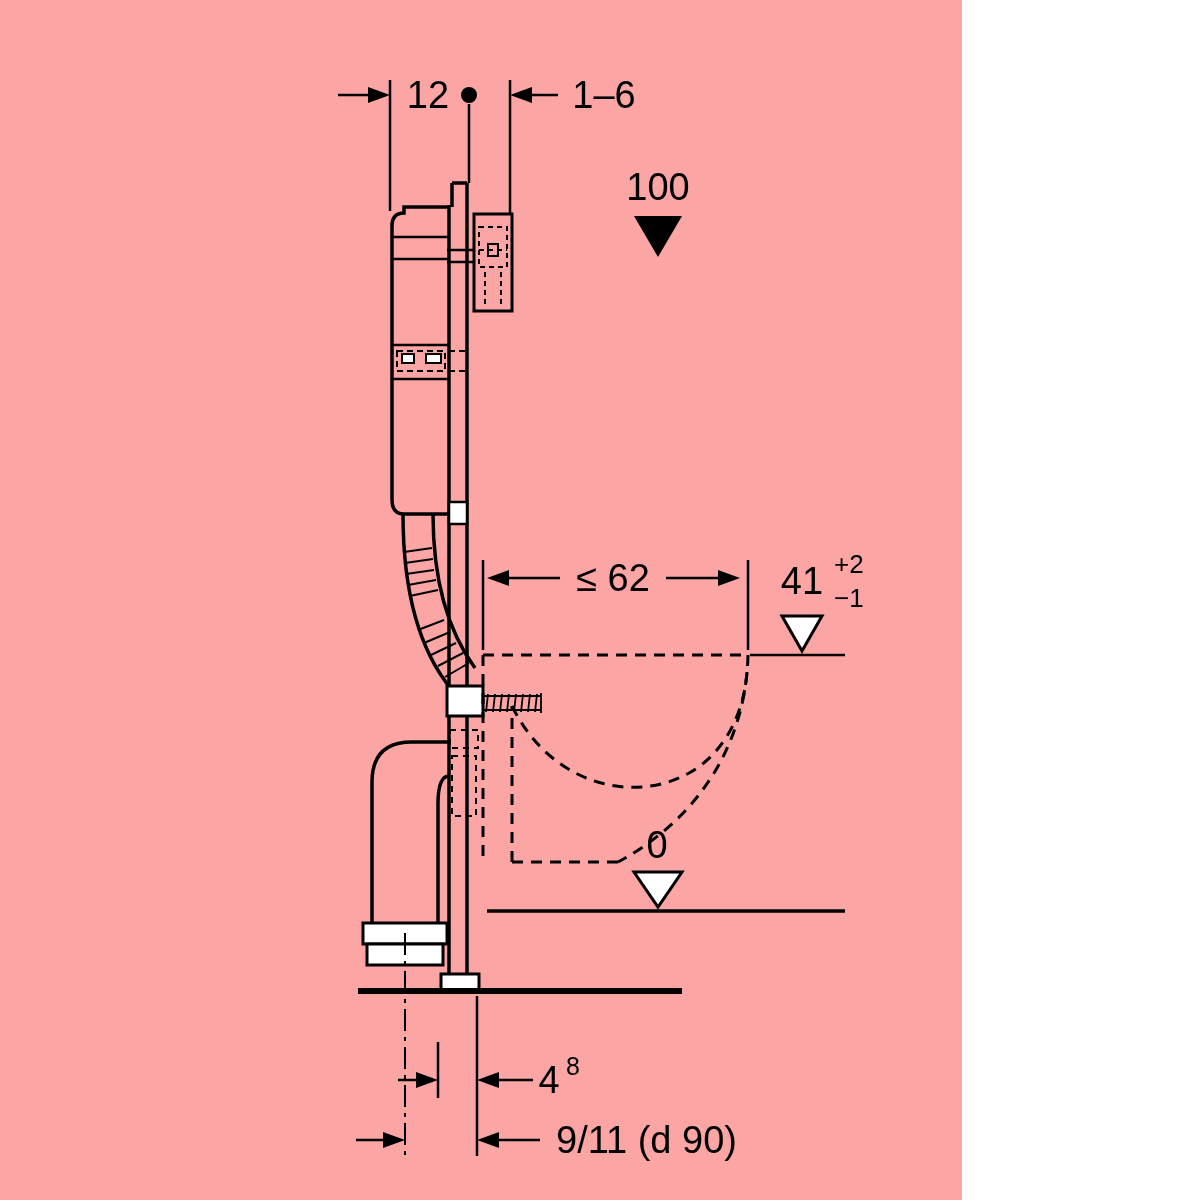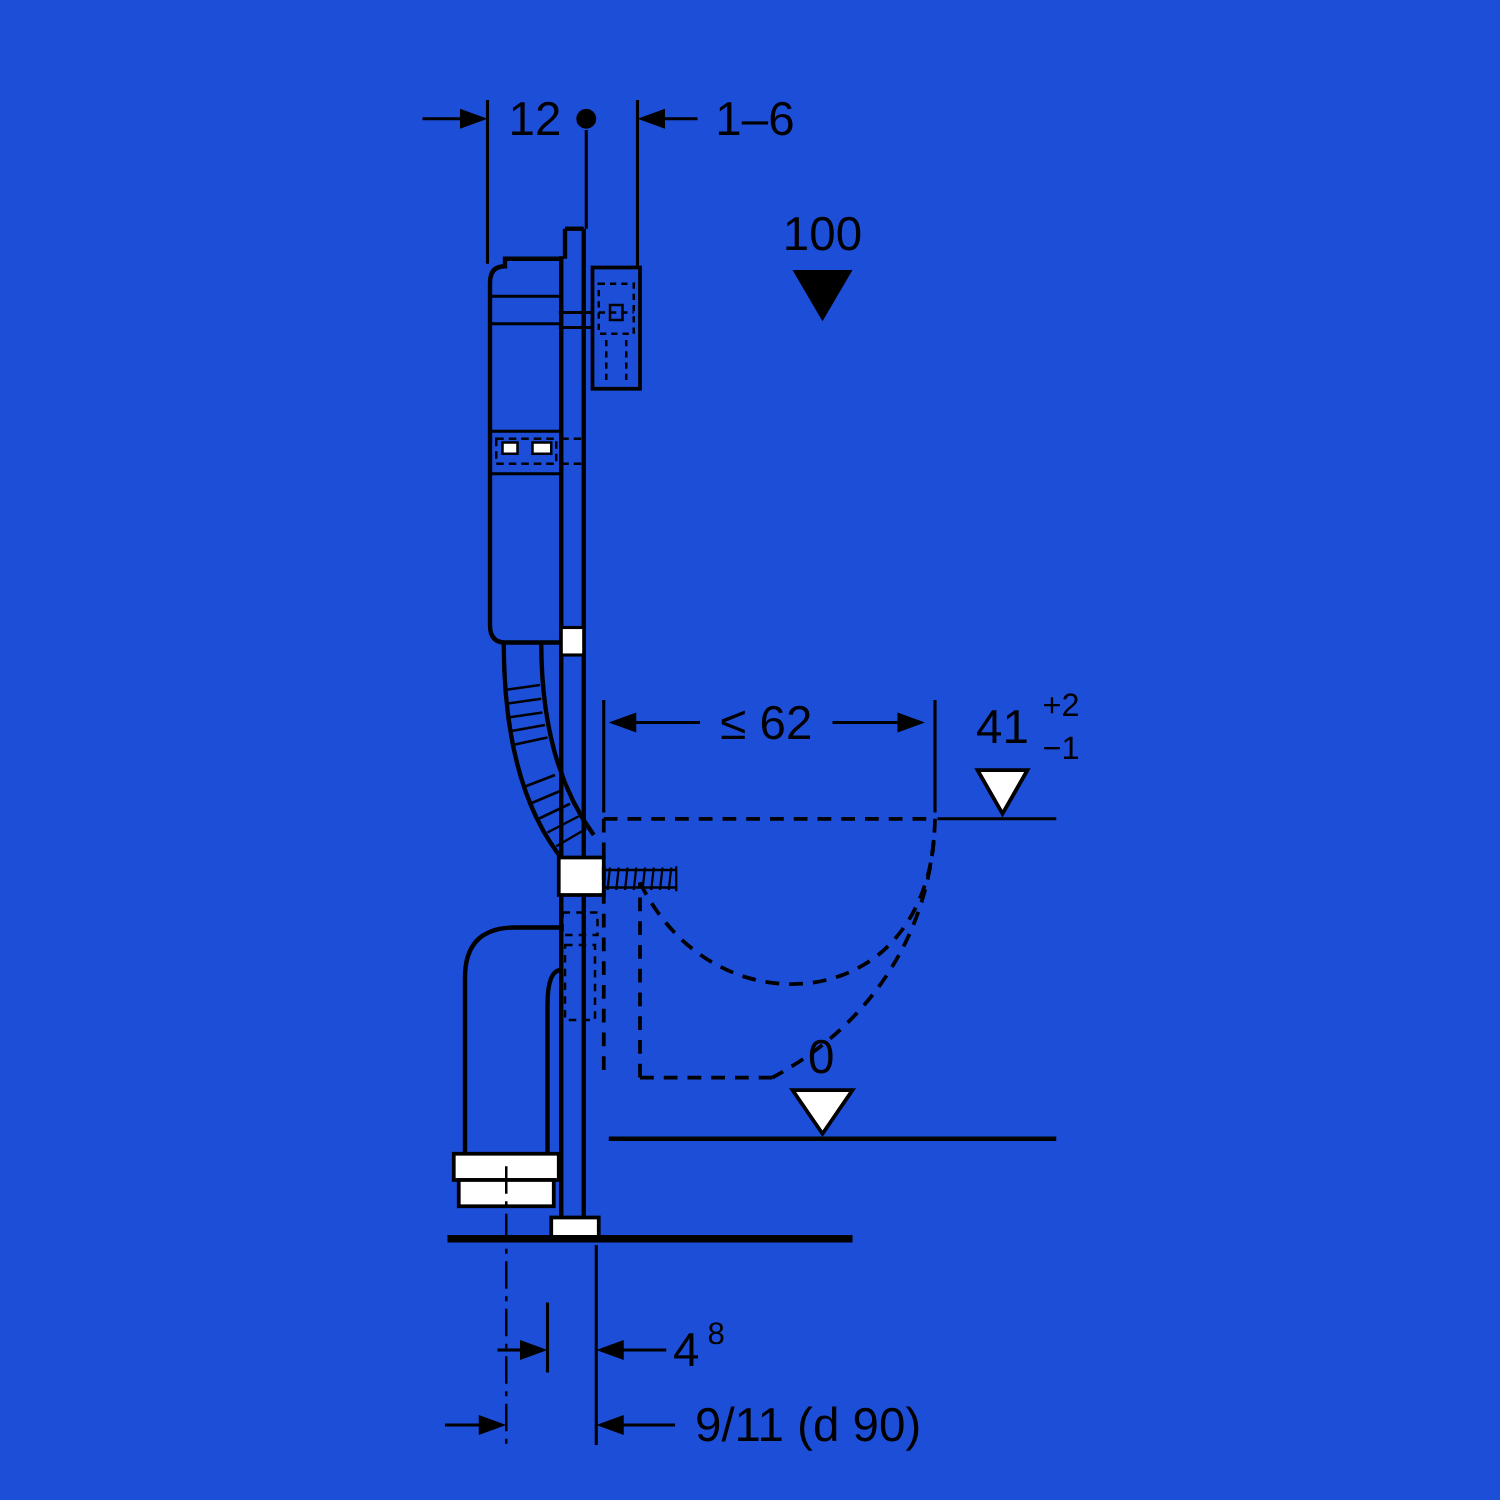--- a/index.html
+++ b/index.html
@@ -5,23 +5,23 @@
   html, body {
     margin: 0;
     padding: 0;
     background: #ffffff;
     width: 1200px;
     height: 1200px;
     font-family: "Liberation Sans", sans-serif;
   }
   .stage {
     position: relative;
-    width: 1200px;
+    width: 962px;
     height: 1200px;
-    background: #1d4ed8;
+    background: #fca5a5;
     overflow: hidden;
   }
   svg { display: block; }
   text {
     font-family: "Liberation Sans", sans-serif;
     fill: #000000;
   }
   .dim-label { font-size: 38px; }
   .dim-label-small { font-size: 26px; }
   .dim-label-sup { font-size: 25px; }

